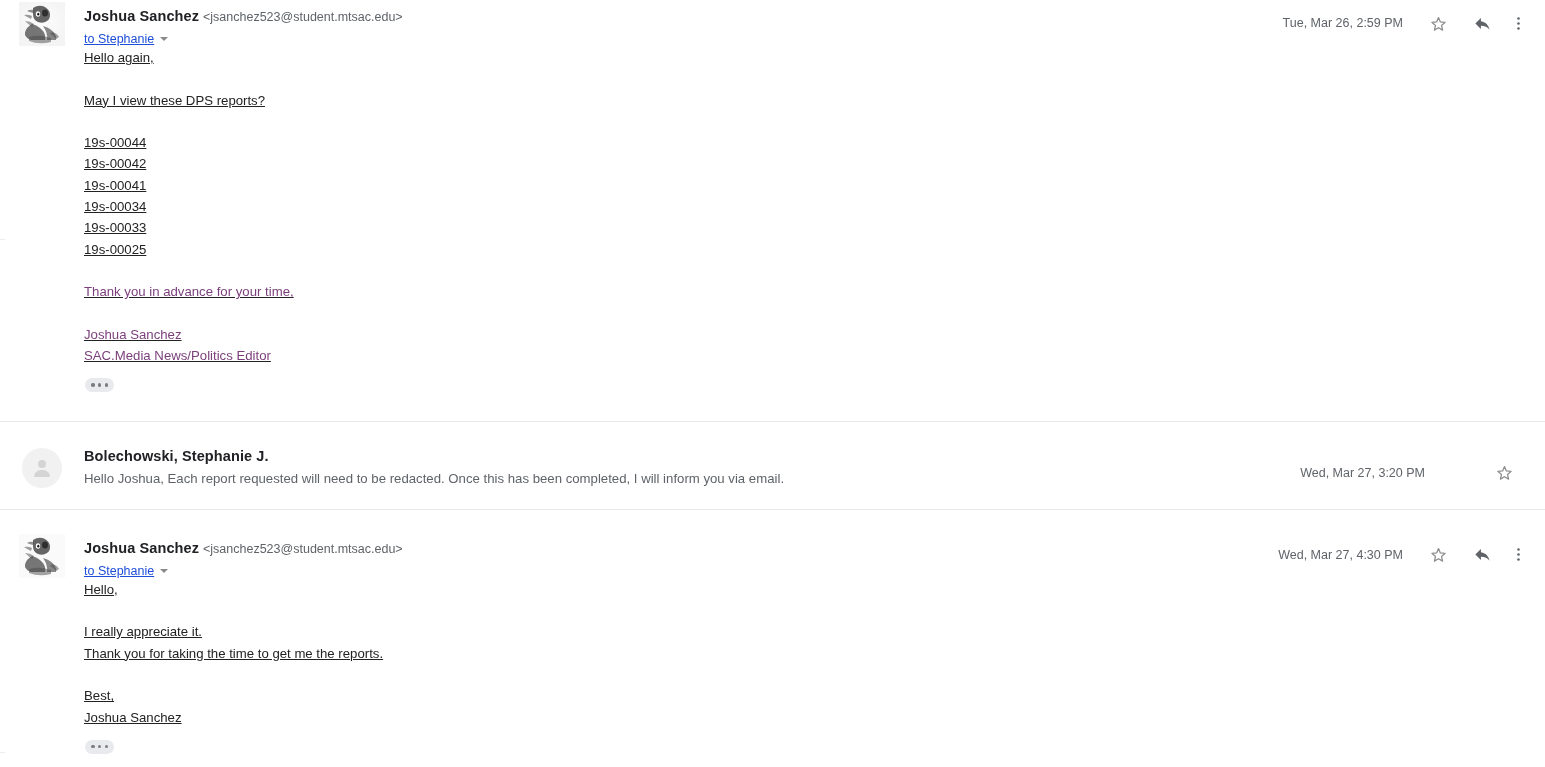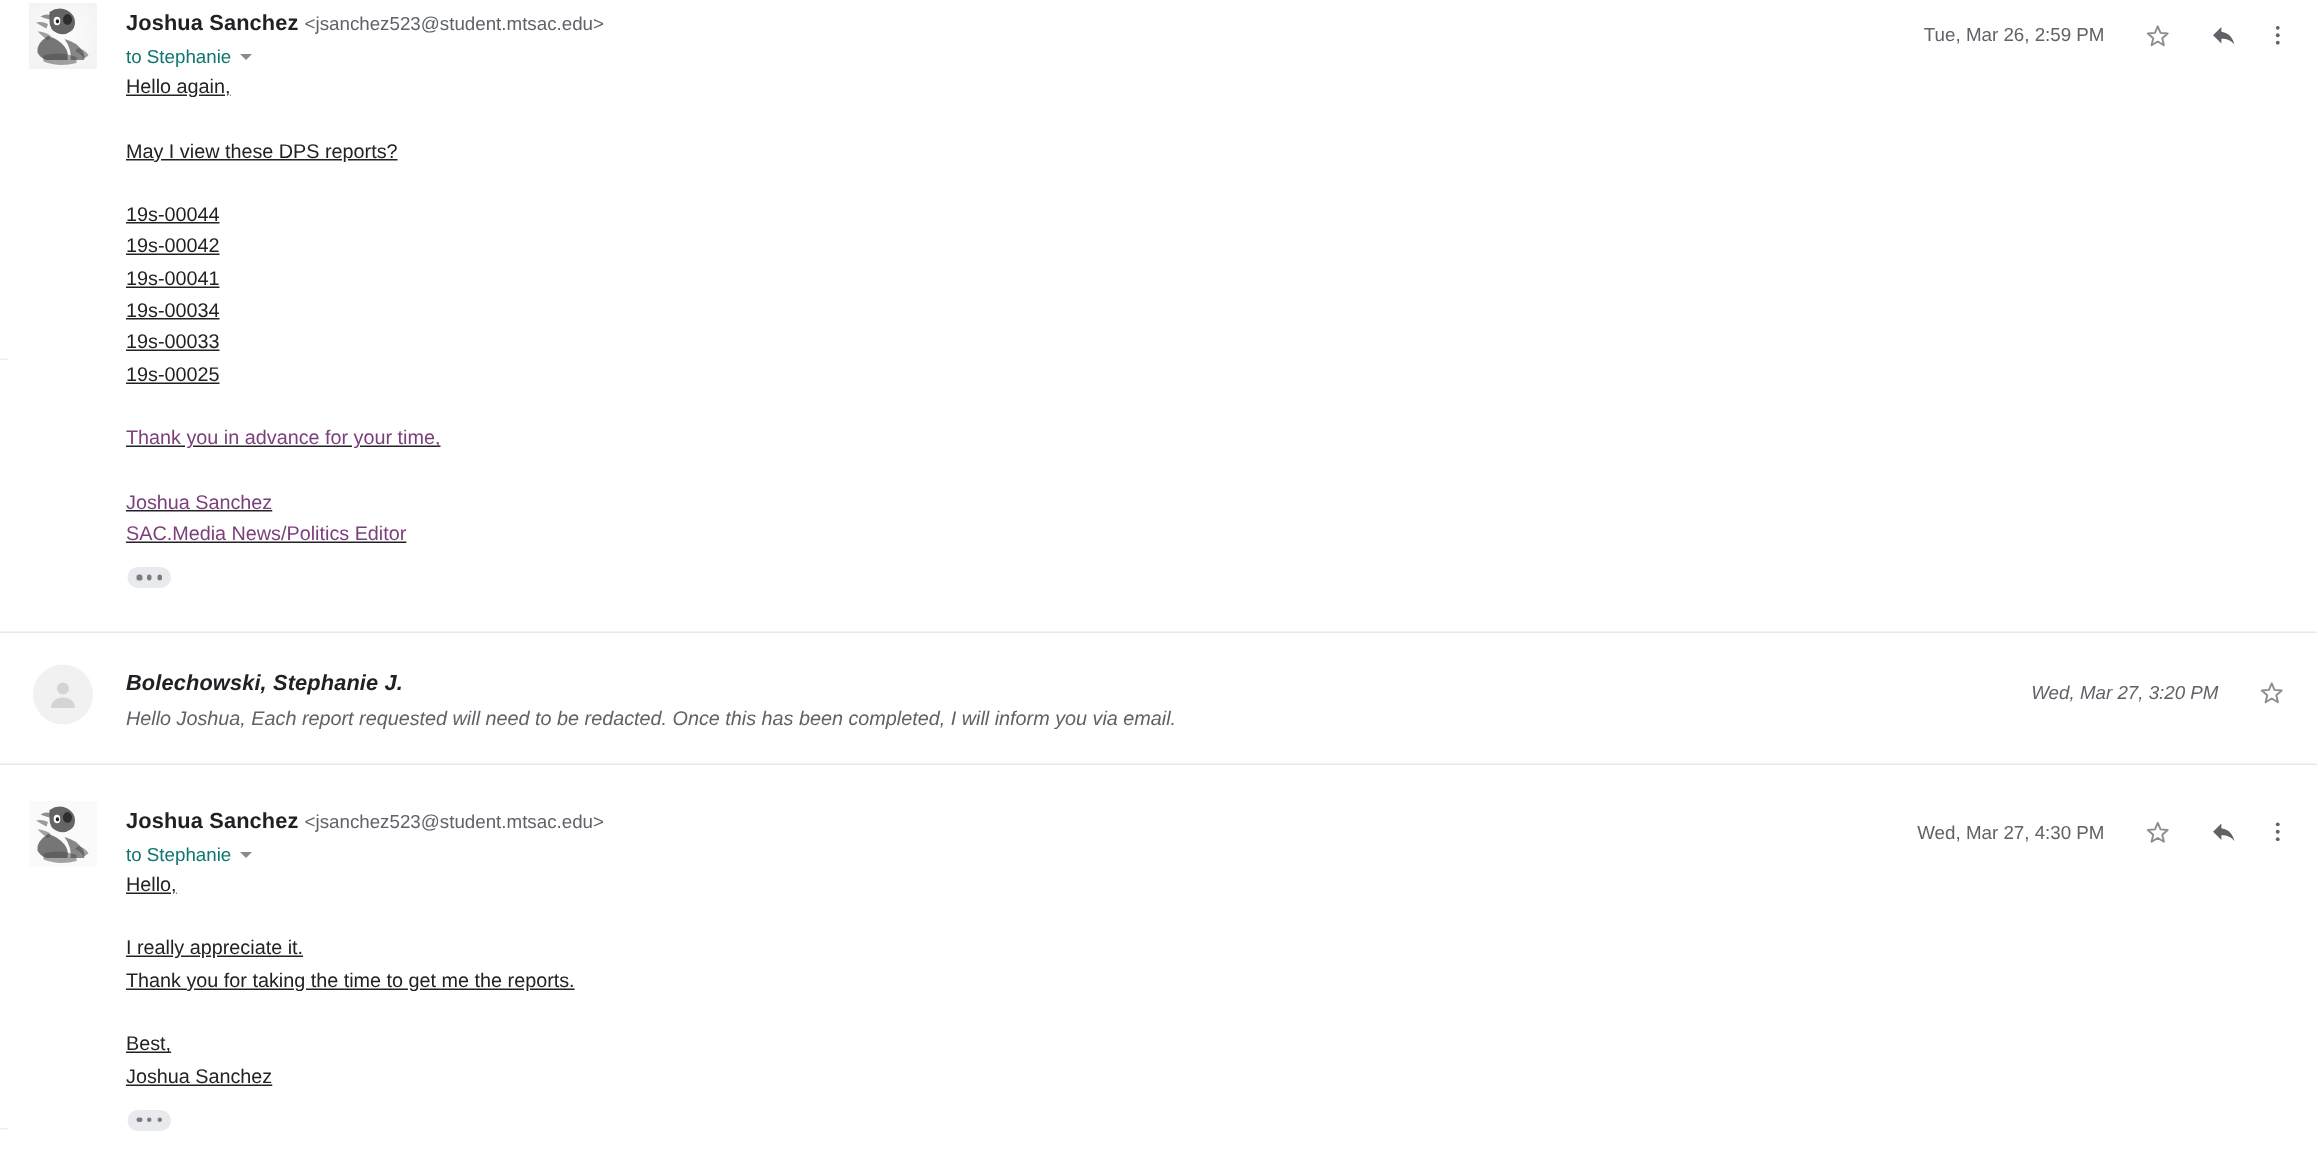--- a/index.html
+++ b/index.html
@@ -84,21 +84,22 @@
   }
 
   .recipient-line {
     margin-top: 6px;
     display: inline-flex;
     align-items: center;
     cursor: pointer;
   }
   .recipient-text {
     font-size: 12.5px;
-    color: #0f766e;
+    color: #1d4ed8;
+    text-decoration: underline;
   }
   .caret {
     display: inline-block;
     margin-left: 6px;
     width: 0; height: 0;
     border-left: 4px solid transparent;
     border-right: 4px solid transparent;
     border-top: 4px solid #8a8a8a;
   }
 
@@ -160,23 +161,22 @@
     border-radius: 50%;
     background: #7a7d80;
   }
   .dots-btn i:nth-child(1) { left: 6px; }
   .dots-btn i:nth-child(2) { left: 12.8px; }
   .dots-btn i:nth-child(3) { left: 19.6px; }
 
   
   .collapsed {
     display: flex;
-    align-items: flex-start;
+    align-items: flex-end;
     cursor: pointer;
-    font-style: italic;
   }
   .collapsed .avatar-col { padding-top: 0; }
   .collapsed-main {
     flex: 1 1 auto;
     min-width: 0;
     padding-top: 4px;
   }
   .collapsed-name {
     font-size: 14.5px;
     font-weight: bold;
@@ -191,21 +191,22 @@
     line-height: 19px;
     white-space: nowrap;
     overflow: hidden;
     text-overflow: ellipsis;
   }
   .collapsed-right {
     flex: 0 0 auto;
     display: flex;
     align-items: center;
     padding-top: 4px;
-    padding-right: 14px;
+    padding-right: 24px;
+    gap: 44px;
   }
 
   .divider {
     height: 1px;
     background: #e8eaed;
     margin: 0;
     border: 0;
   }
 
   .edge-tick {

